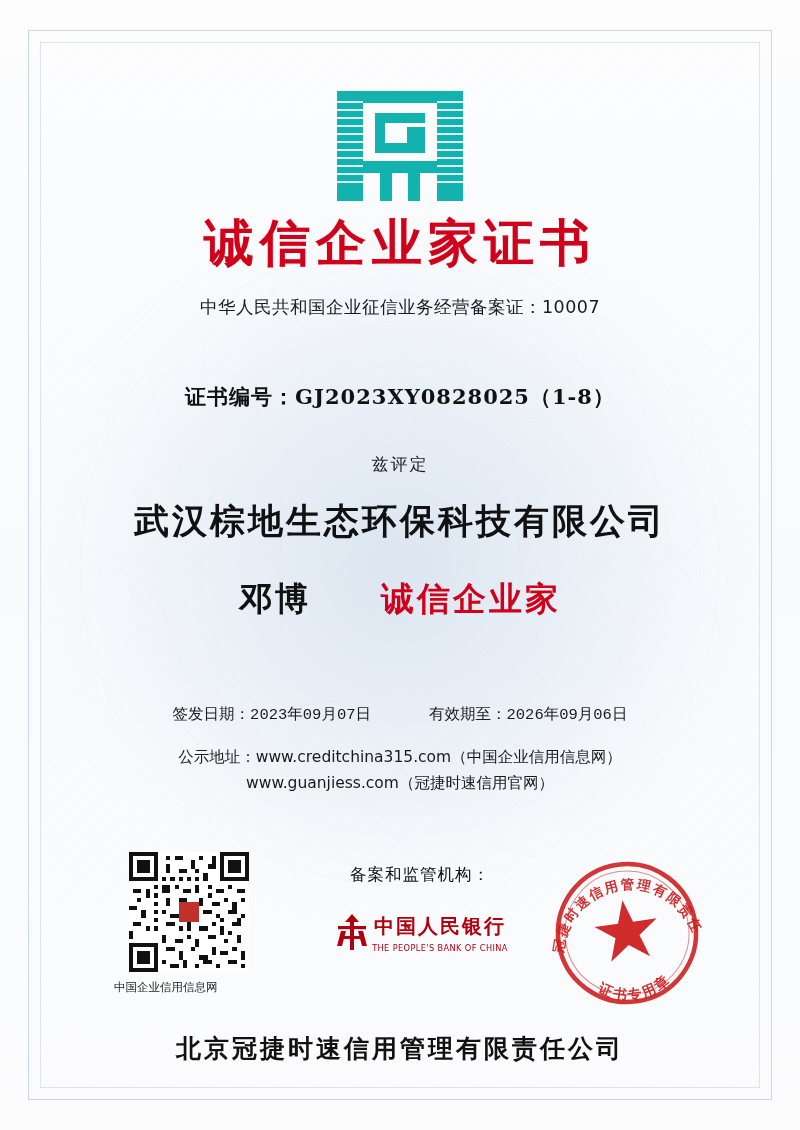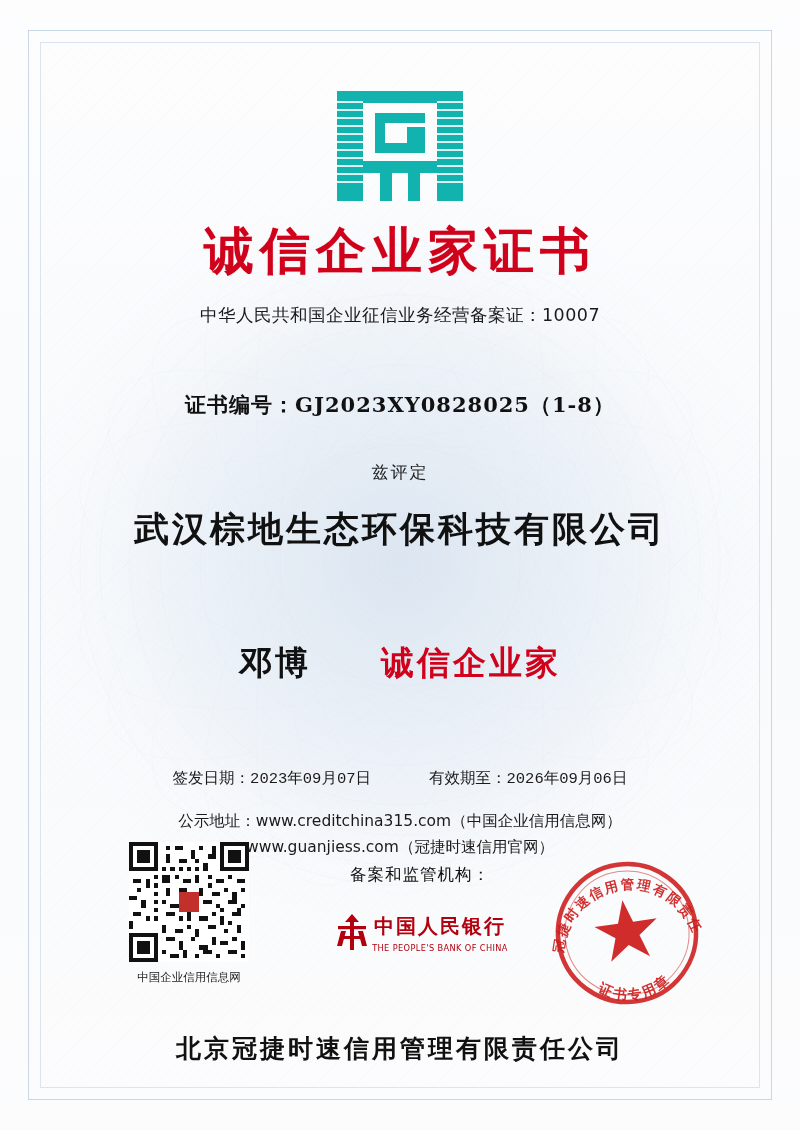--- a/index.html
+++ b/index.html
@@ -56,21 +56,21 @@
 
   .logo-wrap {
     margin-top: 38px;
     height: 130px;
     display: flex;
     align-items: center;
     justify-content: center;
   }
 
   .main-title {
-    margin-top: 8px;
+    margin-top: 0;
     font-family: "DejaVu Serif", serif;
     font-weight: bold;
     font-size: 50px;
     letter-spacing: 6px;
     color: #d0021b;
     text-shadow: 0 0 1px rgba(208,2,27,0.35);
   }
   .subtitle {
     margin-top: 18px;
     font-size: 17.5px;
@@ -100,21 +100,21 @@
   .company {
     margin-top: 22px;
     font-size: 35px;
     font-weight: bold;
     color: #111111;
     letter-spacing: 3px;
     font-family: "DejaVu Serif", serif;
   }
 
   .honor-row {
-    margin-top: 88px;
+    margin-top: 32px;
     display: flex;
     align-items: flex-end;
     justify-content: center;
     gap: 70px;
   }
   .honor-name {
     font-size: 33px;
     font-weight: bold;
     color: #111111;
     letter-spacing: 3px;
@@ -149,23 +149,23 @@
   .bottom-area {
     position: absolute;
     left: 0;
     right: 0;
     top: 800px;
     height: 190px;
   }
   .qr-block {
     position: absolute;
     left: 74px;
-    top: 0;
+    top: 10px;
     width: 150px;
-    text-align: center;
+    text-align: left;
   }
   .qr-code {
     width: 120px;
     height: 120px;
     margin: 0 auto;
     position: relative;
     background: #ffffff;
   }
   .qr-caption {
     margin-top: 8px;

